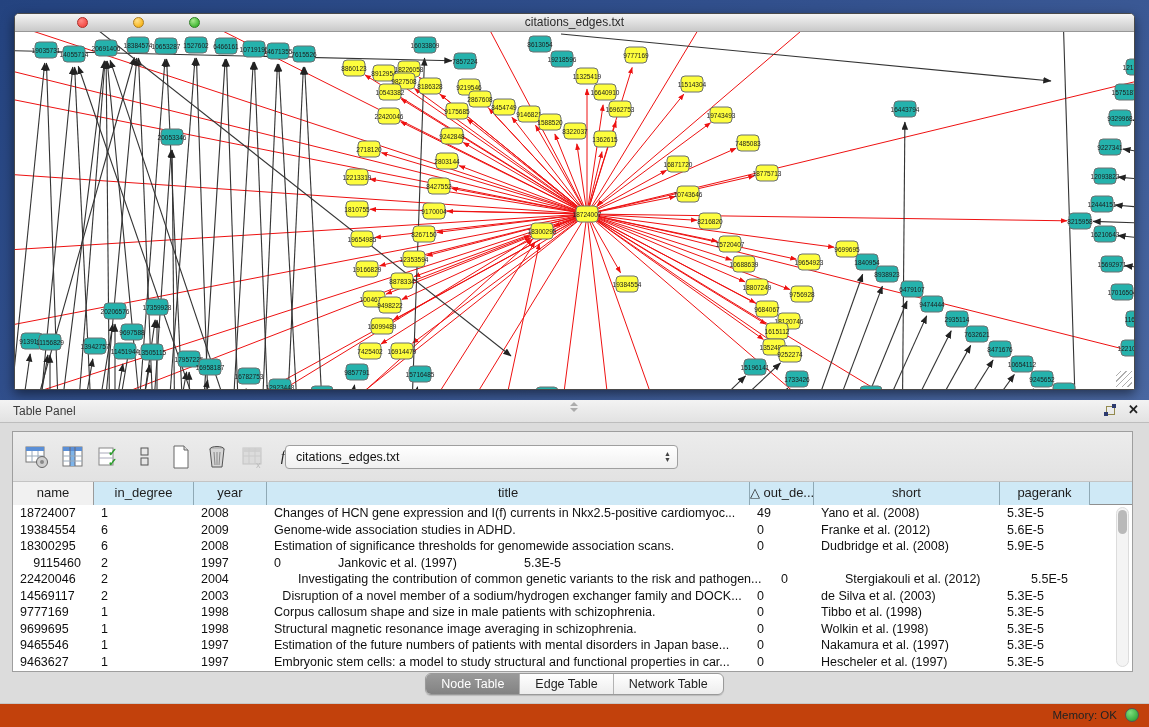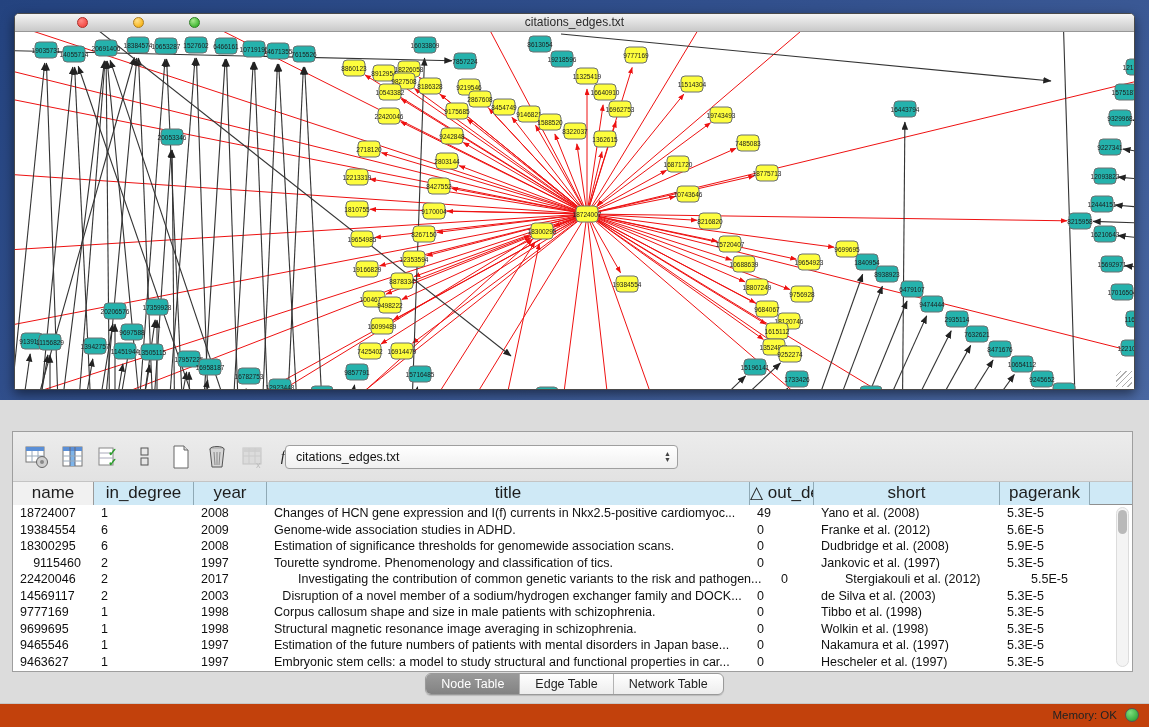--- a/index.html
+++ b/index.html
@@ -48,21 +48,21 @@
   .tb-icon { width:27px; height:27px; display:flex; align-items:center; justify-content:center; }
   .tb-icon svg { display:block; }
   .fx { font-family:"Liberation Serif", serif; font-style:italic; font-size:15px; color:#222; }
   .fx small { font-size:10px; }
   .combo { position:absolute; left:272px; top:13px; width:393px; height:24px; background:linear-gradient(#ffffff,#f0f0f0);
            border:1px solid #9f9f9f; border-radius:4px; display:flex; align-items:center; padding:0 6px 0 10px; }
   .combo-text { flex:1; font-size:12.5px; color:#111; }
   .combo-spin { display:flex; flex-direction:column; line-height:6px; font-size:7px; color:#444; }
 
   .grid-header { display:flex; height:23px; border-bottom:1px solid #8f8f8f; background:#cfe9f6; }
-  .hcell { height:23px; line-height:22px; text-align:center; font-size:17px; color:#1d1d1d;
+  .hcell { height:23px; line-height:22px; text-align:center; font-size:13px; color:#1d1d1d;
            background:#cfe9f6; border-right:1px solid #8fa9b5; overflow:hidden; white-space:nowrap; }
   .hcell.first { background:#f1f1f1; border-right:1px solid #9a9a9a; }
   .grid-body { position:relative; height:165px; background:#fff; overflow:hidden; }
   .brow { display:flex; height:16.5px; }
   .bcell { height:16.5px; line-height:16px; font-size:12.5px; color:#101010; padding-left:7px;
            overflow:hidden; white-space:nowrap; }
   .vscroll { position:absolute; right:3px; top:2px; width:13px; height:160px; background:#f4f4f4;
              border:1px solid #dcdcdc; border-radius:7px; }
   .vthumb { position:absolute; left:1px; top:2px; width:9px; height:24px; background:#b9b9b9; border-radius:5px; }
 
@@ -496,20 +496,32 @@
               <rect x="1106" y="308" width="22" height="16" rx="4" fill="#25b2ac" stroke="#6b7070"></rect>
               <text x="1117" y="318.5" text-anchor="middle" font-size="6.5" fill="#1c1c1c">12210064</text>
             </g>
           </svg>
         <div class="grip"></div>
       </div>
     </div>
   </div>
 
   <div class="table-panel">
+    <div class="panel-titlebar">
+      <span class="panel-title">Table Panel</span>
+      <span class="splitter-handle"></span>
+      <span class="panel-actions">
+        <span class="float-icon">
+          <span class="big"></span>
+            <span class="sq1"></span>
+            <span class="sq2"></span>
+        </span>
+        <span class="close-x">✕</span>
+      </span>
+    </div>
 
     <div class="table-box">
       <div class="toolbar">
         <span class="tb-icon">
           <svg width="26" height="26">
               <rect x="2" y="3" width="18" height="15" fill="#fff" stroke="#777"></rect>
               <rect x="2" y="3" width="18" height="4" fill="#5b8fd6"></rect>
               <line x1="8" y1="7" x2="8" y2="18" stroke="#9ab"></line>
               <line x1="14" y1="7" x2="14" y2="18" stroke="#9ab"></line>
               <line x1="2" y1="12" x2="20" y2="12" stroke="#9ab"></line>
@@ -615,29 +627,28 @@
             <div class="bcell" style="width: 73px;">2008</div>
             <div class="bcell" style="width: 483px;">Estimation of significance thresholds for genomewide association scans.</div>
             <div class="bcell" style="width: 64px;">0</div>
             <div class="bcell" style="width: 186px;">Dudbridge et al. (2008)</div>
             <div class="bcell" style="width: 90px;">5.9E-5</div>
           </div>
           <div class="brow">
             <div class="bcell" style="width: 81px; text-align: center;">9115460</div>
             <div class="bcell" style="width: 100px;">2</div>
             <div class="bcell" style="width: 73px;">1997</div>
-            <div class="bcell" style="width: 483px;">Tourette syndrome. Phenomenology and classification of tics.</div>
             <div class="bcell" style="width: 64px;">0</div>
             <div class="bcell" style="width: 186px;">Jankovic et al. (1997)</div>
             <div class="bcell" style="width: 90px;">5.3E-5</div>
           </div>
           <div class="brow">
             <div class="bcell" style="width: 81px;">22420046</div>
             <div class="bcell" style="width: 100px;">2</div>
-            <div class="bcell" style="width: 73px;">2017</div>
+            <div class="bcell" style="width: 73px;">2004</div>
             <div class="bcell" style="width: 483px; margin-left: 24px;">Investigating the contribution of common genetic variants to the risk and pathogen...</div>
             <div class="bcell" style="width: 64px;">0</div>
             <div class="bcell" style="width: 186px;">Stergiakouli et al. (2012)</div>
             <div class="bcell" style="width: 90px;">5.5E-5</div>
           </div>
           <div class="brow">
             <div class="bcell" style="width: 81px;">14569117</div>
             <div class="bcell" style="width: 100px;">2</div>
             <div class="bcell" style="width: 73px;">2003</div>
             <div class="bcell" style="width: 483px; text-align: center;">Disruption of a novel member of a sodium/hydrogen exchanger family and DOCK...</div>

